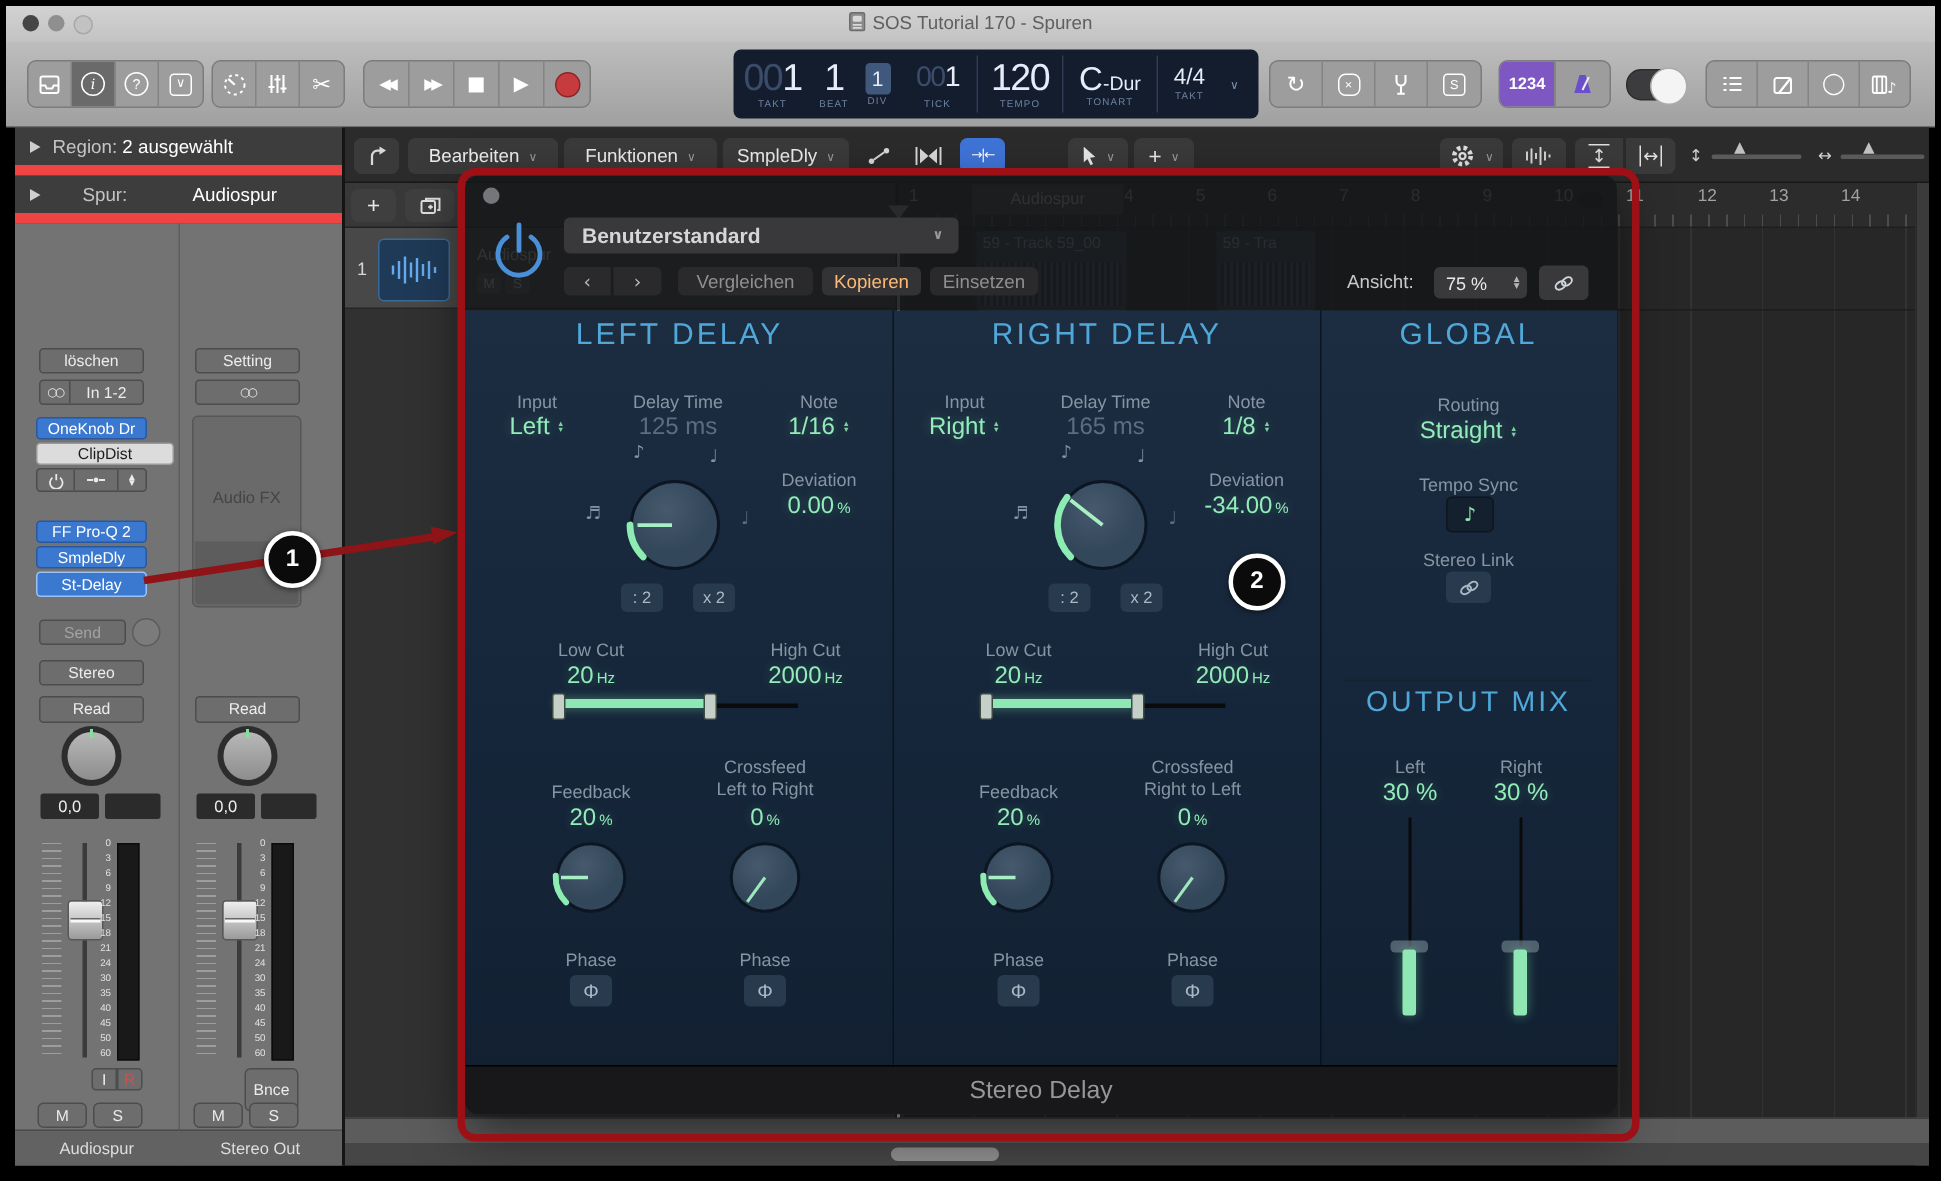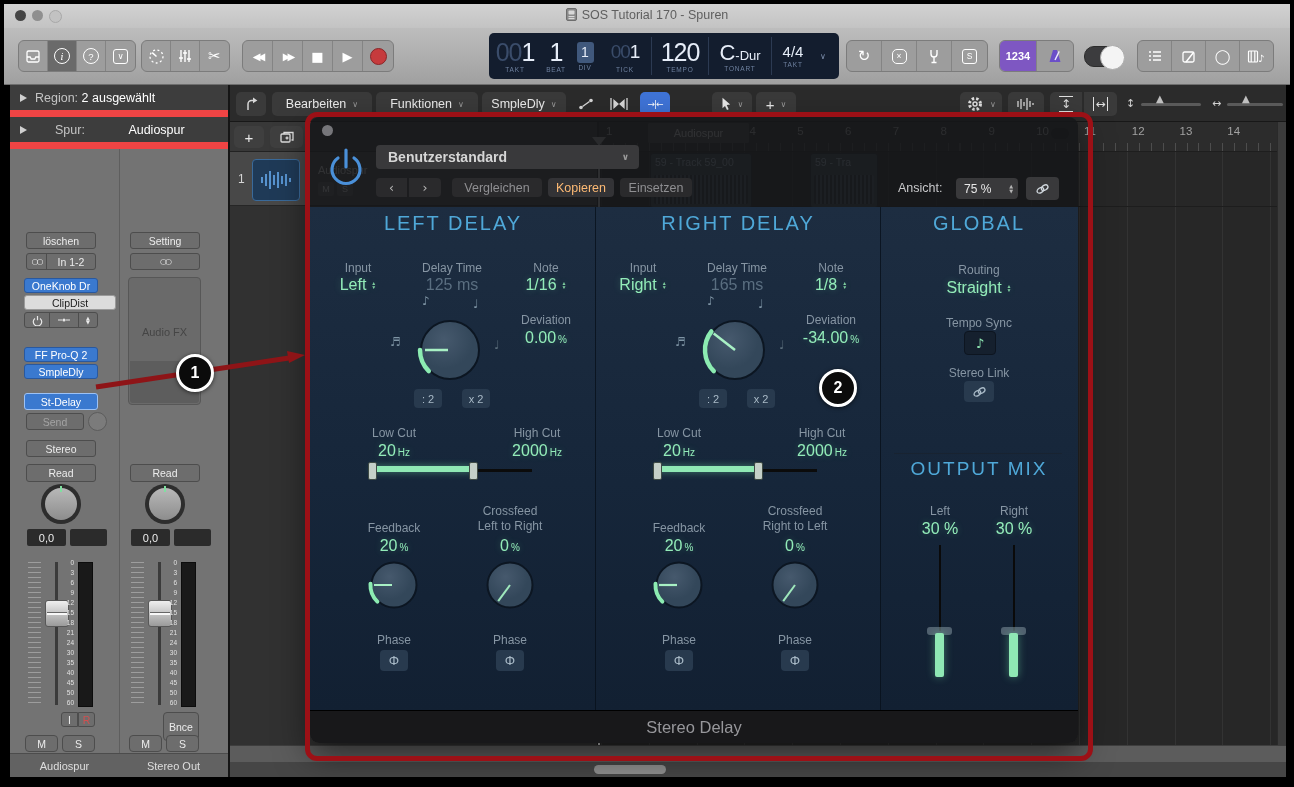--- a/index.html
+++ b/index.html
@@ -308,21 +308,21 @@
         <i style="font-style:normal;">▲</i>
         <i style="font-style:normal;">▼</i>
       </span>
   </div>
   <div class="sbtn blue" style="left:24px;top:347px;width:74px;height:15px;">
       <span>FF Pro-Q 2</span>
     </div>
   <div class="sbtn blue" style="left:24px;top:364px;width:74px;height:15px;">
       <span>SmpleDly</span>
     </div>
-  <div class="sbtn blue sel" style="left:24px;top:381px;width:74px;height:17px;margin-top:12px;">
+  <div class="sbtn blue sel" style="left:24px;top:381px;width:74px;height:17px;">
       <span>St-Delay</span>
     </div>
   <div class="sbtn dimtx" style="left:26px;top:413px;width:58px;height:17px;">
       <span>Send</span>
     </div>
   <div class="abs" style="left:88px;top:412px;width:19px;height:19px;border-radius:50%;background:#7b7b7b;border:1px solid #5c5c5c;"></div>
   <div class="sbtn" style="left:26px;top:440px;width:70px;height:17px;">
       <span>Stereo</span>
     </div>
   <div class="sbtn" style="left:26px;top:464px;width:70px;height:18px;">

